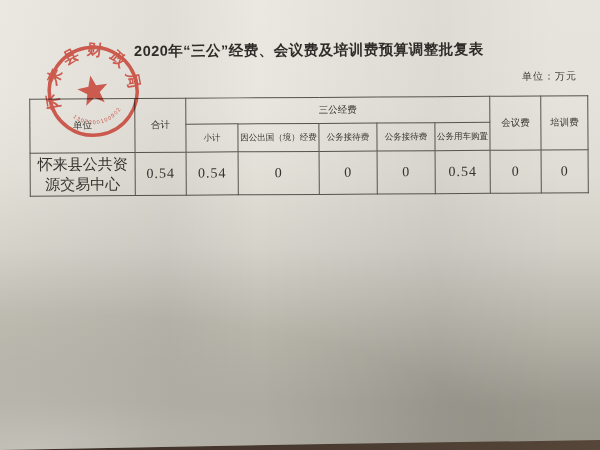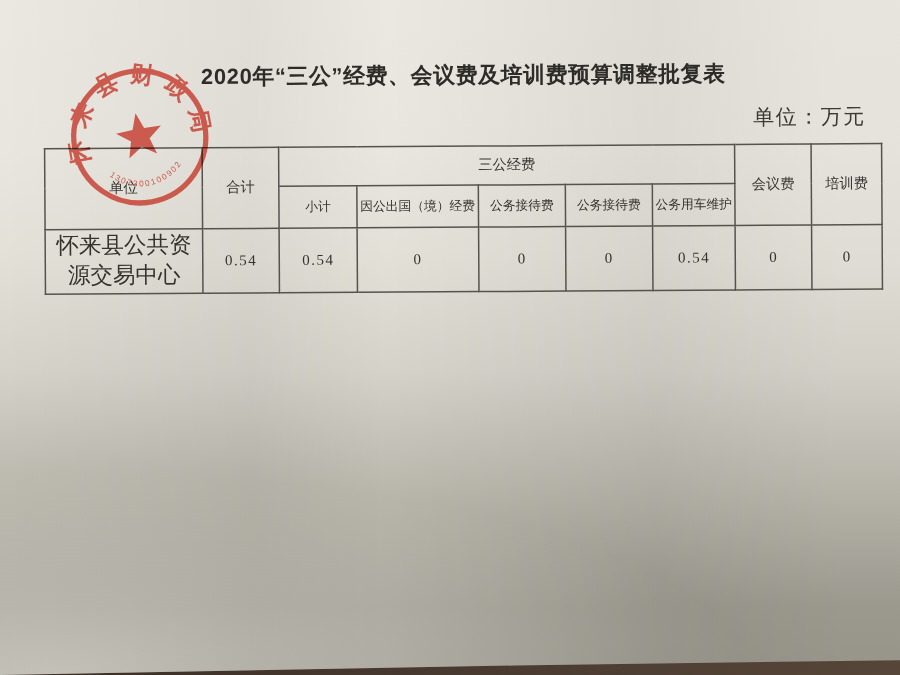--- a/index.html
+++ b/index.html
@@ -31,21 +31,21 @@
     font-family: "Liberation Sans", sans-serif;
     font-weight: bold;
     font-size: 14.5px;
     letter-spacing: 0.5px;
     color: #2e2c28;
   }
 
   .unit-note {
     position: absolute;
     right: 22px; top: 71px;
-    font-size: 14px;
+    font-size: 10px;
     color: #3c3a35;
     letter-spacing: 1px;
   }
 
   
   .budget-table {
     position: absolute;
     left: 30px; top: 97px;
     width: 558px;
     border-collapse: collapse;
@@ -59,21 +59,21 @@
     font-weight: normal;
     padding: 0 1px;
     overflow: hidden;
   }
   tr.hrow1 { height: 26px; }
   tr.hrow2 { height: 28px; }
   tr.drow  { height: 43px; }
   .h-main { font-size: 9.5px; }
   .h-sub  { font-size: 8.5px; white-space: nowrap; }
   .d-name { font-size: 15px; line-height: 1.35; }
-  .d-num  { font-size: 10px; letter-spacing: 1px; }
+  .d-num  { font-size: 14px; letter-spacing: 1px; }
 
   
   .seal {
     position: absolute;
     left: 44px; top: 40px;
     width: 100px; height: 100px;
     transform: rotate(-10deg);
     mix-blend-mode: multiply;
     opacity: 0.88;
   }
@@ -120,21 +120,21 @@
         <td class="h-main" rowspan="2">合计</td>
         <td class="h-main" colspan="5">三公经费</td>
         <td class="h-main" rowspan="2">会议费</td>
         <td class="h-main" rowspan="2">培训费</td>
       </tr>
       <tr class="hrow2">
         <td class="h-sub">小计</td>
         <td class="h-sub">因公出国（境）经费</td>
         <td class="h-sub">公务接待费</td>
         <td class="h-sub">公务接待费</td>
-        <td class="h-sub">公务用车维护</td>
+        <td class="h-sub">公务用车购置</td>
       </tr>
       <tr class="drow">
         <td class="d-name">怀来县公共资源交易中心</td>
         <td class="d-num">0.54</td>
         <td class="d-num">0.54</td>
         <td class="d-num">0</td>
         <td class="d-num">0</td>
         <td class="d-num">0</td>
         <td class="d-num">0.54</td>
         <td class="d-num">0</td>

